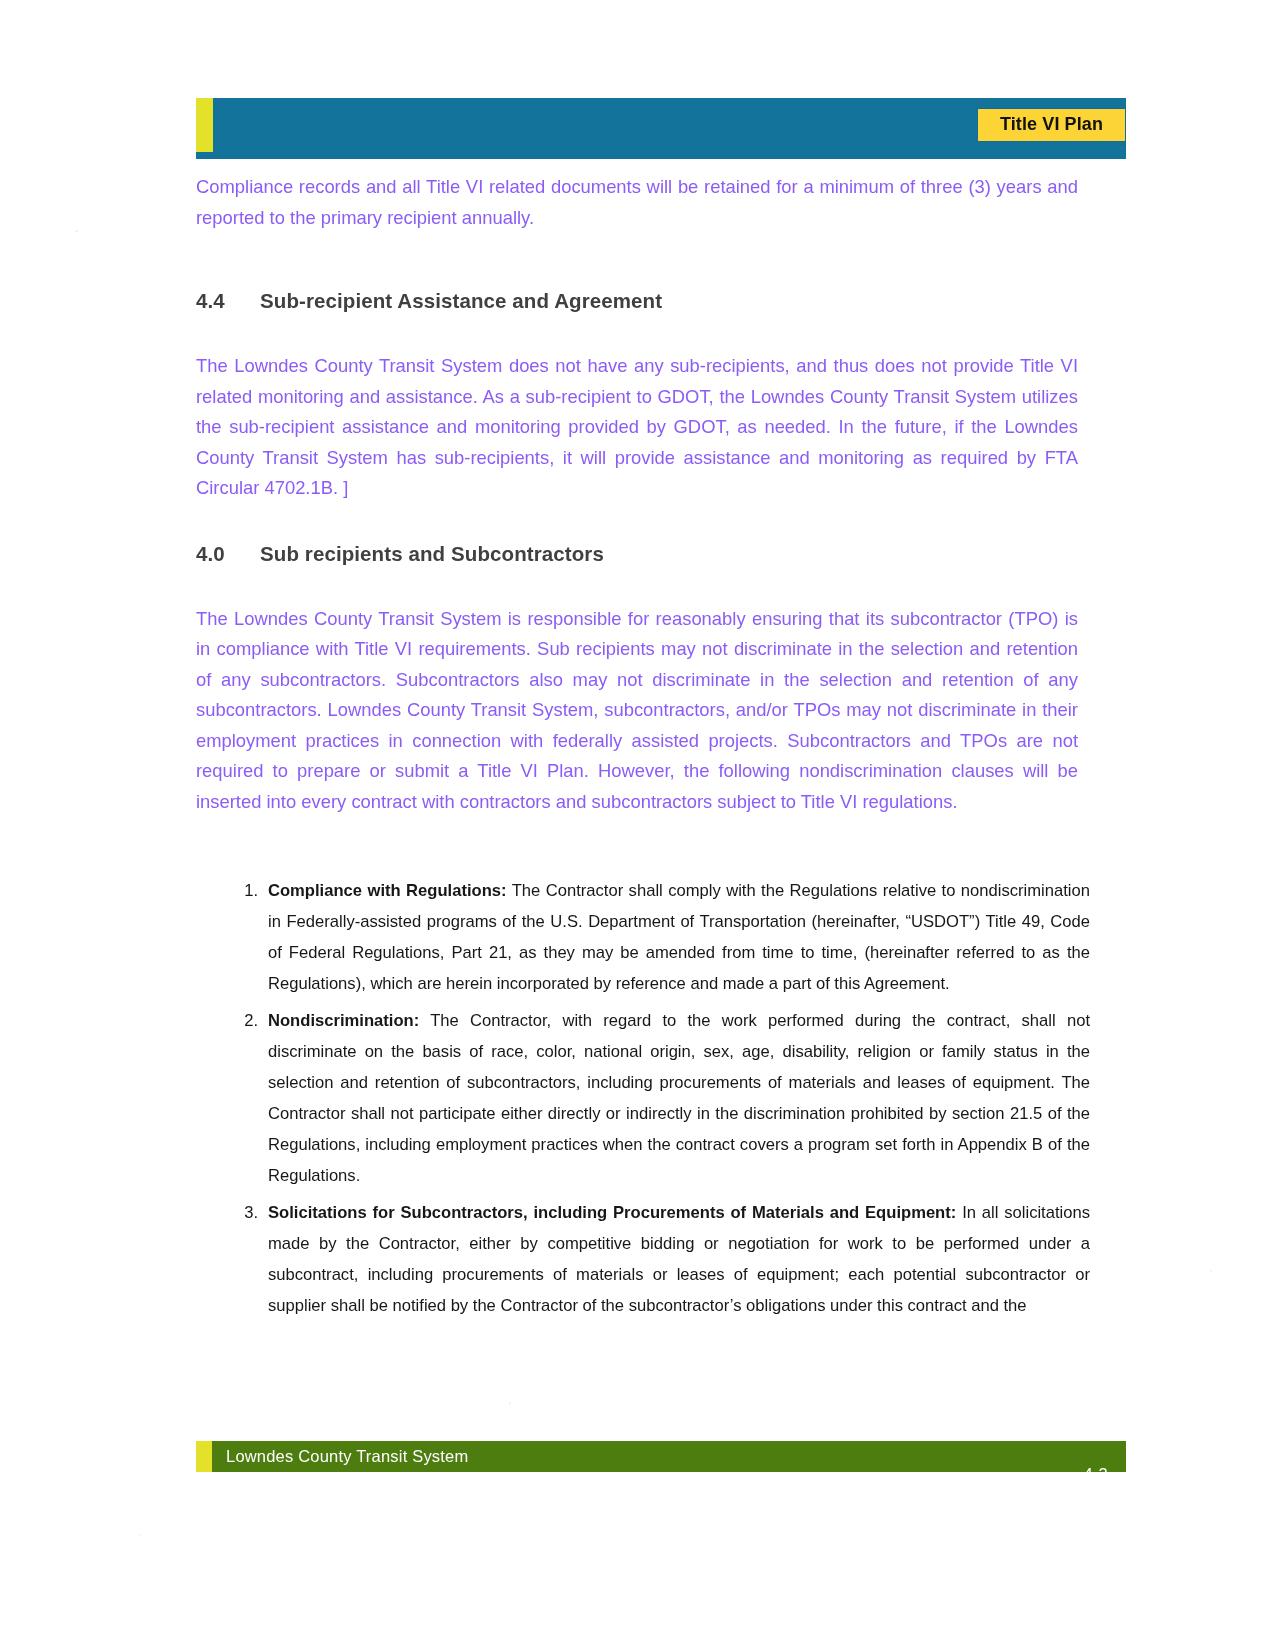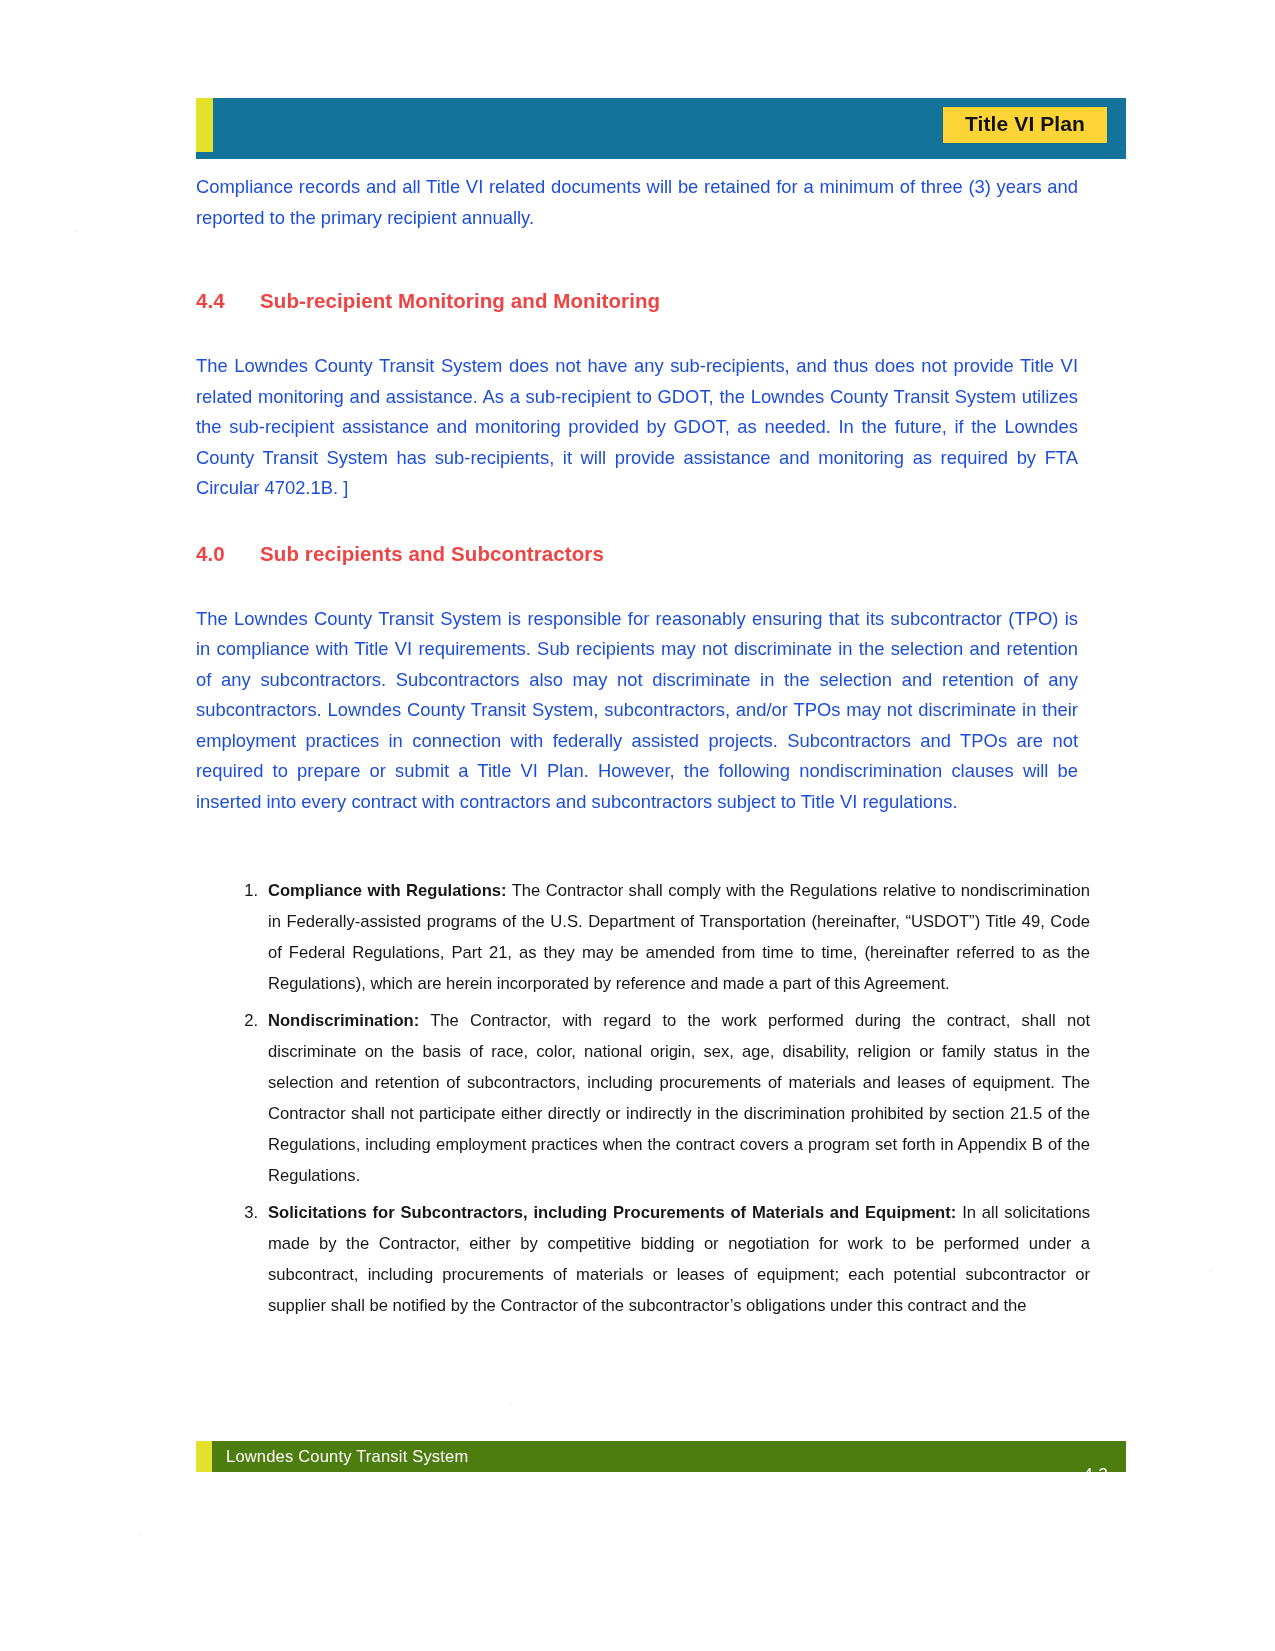--- a/index.html
+++ b/index.html
@@ -60,24 +60,24 @@
     background: #14739b;
     position: relative;
     display: flex;
     align-items: center;
     justify-content: flex-end;
   }
   .header-title-box {
     background: #fcd435;
     color: #121212;
     font-weight: bold;
-    font-size: 21px;
+    font-size: 18px;
     letter-spacing: .1px;
     padding: 5px 22px 6px 22px;
-    margin-right: 19px;
+    margin-right: 1px;
     line-height: 1.15;
     box-shadow: 0 0 0 1px rgba(0,0,0,.06);
   }
   .header-underline {
     position: absolute;
     left: 196px;
     top: 152px;
     width: 930px;
     height: 7px;
     background: #14739b;
@@ -89,32 +89,32 @@
     left: 196px;
     top: 172px;
     width: 894px;
   }
 
   p.body {
     margin: 0 12px 0 0;
     font-size: 18.4px;
     line-height: 30.5px;
     text-align: justify;
-    color: #1d4ed8;
+    color: #8b5cf6;
   }
 
   .gap-sm  { height: 20px; }
   .gap-md  { height: 38px; }
   .gap-lg  { height: 56px; }
 
   h2.section {
     margin: 0;
     font-size: 20.5px;
     font-weight: bold;
-    color: #ef4444;
+    color: #404040;
     letter-spacing: .1px;
     display: flex;
   }
   h2.section .num {
     width: 64px;
     flex: 0 0 64px;
   }
   h2.section .txt { flex: 1 1 auto; }
 
   h3.subhead {
@@ -197,21 +197,21 @@
   <div class="header-underline"></div>
 
   <div class="content">
 
     <p class="body">Compliance records and all Title VI related documents will be retained for a minimum of three (3) years and reported to the primary recipient annually.</p>
 
     <div class="gap-lg"></div>
 
     <h2 class="section">
       <span class="num">4.4</span>
-      <span class="txt">Sub-recipient Monitoring and Monitoring</span>
+      <span class="txt">Sub-recipient Assistance and Agreement</span>
     </h2>
 
     <div class="gap-md"></div>
 
     <p class="body">The Lowndes County Transit System does not have any sub-recipients, and thus does not provide Title VI related monitoring and assistance.   As a sub-recipient to GDOT, the Lowndes County Transit System utilizes the sub-recipient assistance and monitoring provided by GDOT, as needed.  In the future, if the Lowndes County Transit System has sub-recipients, it will provide assistance and monitoring as required by FTA Circular 4702.1B. ]</p>
 
     <div class="gap-md"></div>
 
     <h2 class="section">
       <span class="num">4.0</span>

